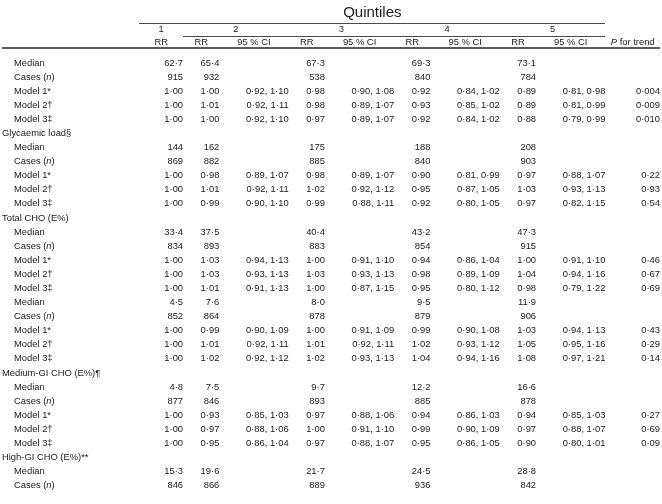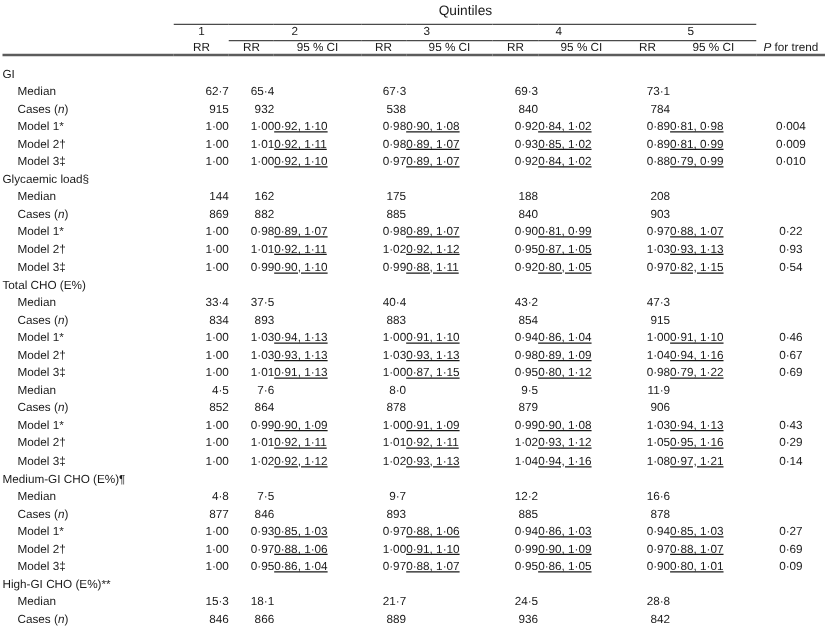--- a/index.html
+++ b/index.html
@@ -41,21 +41,21 @@
   
   col.c-label  { width: 150px; }
   col.c-q1rr   { width: 52px; }
   col.c-rr     { width: 42px; }
   col.c-ci     { width: 78px; }
   col.c-p      { width: 58px; }
 
   
   .hdr-spanner-label {
     text-align: center;
-    font-size: 11px;
+    font-size: 15px;
     padding-bottom: 3px;
   }
   .rule-span-all {
     border-bottom: 1px solid #4a4a4a;
     height: 0;
     font-size: 0;
     line-height: 0;
   }
   tr.row-spanrule td { padding: 0; height: 4px; }
 
@@ -103,25 +103,25 @@
 
   td.num-rr {
     text-align: right;
     padding-right: 14px;
   }
   td.num-q1 {
     text-align: right;
     padding-right: 24px;
   }
   td.num-ci {
+    text-align: right;
     padding-right: 14px;
-    text-decoration: underline;
   }
   td.num-p {
-    text-align: center;
+    text-align: right;
     padding-right: 4px;
   }
   td.num-median-q1 {
     text-align: right;
     padding-right: 24px;
   }
   td.num-median {
     text-align: right;
     padding-right: 14px;
   }
@@ -193,24 +193,20 @@
       </tr>
       <tr class="row-headrule">
         <td colspan="11"></td>
       </tr>
       <tr class="row-headrule-gap">
         <td colspan="11"></td>
       </tr>
     </thead>
     <tbody id="tbody">
         <tr class="data-row">
-          <td class="lbl">GI</td>
-          <td colspan="10"></td>
-        </tr>
-        <tr class="data-row">
           <td class="lbl indent">Median</td>
           <td class="num-median-q1">62·7</td>
           <td class="num-median">65·4</td>
           <td></td>
           <td class="num-median">67·3</td>
           <td></td>
           <td class="num-median">69·3</td>
           <td></td>
           <td class="num-median">73·1</td>
           <td></td>
@@ -540,21 +536,21 @@
           <td class="num-ci">0·80, 1·01</td>
           <td class="num-p">0·09</td>
         </tr>
         <tr class="data-row">
           <td class="lbl">High-GI CHO (E%)<sup>**</sup></td>
           <td colspan="10"></td>
         </tr>
         <tr class="data-row">
           <td class="lbl indent">Median</td>
           <td class="num-median-q1">15·3</td>
-          <td class="num-median">18·1</td>
+          <td class="num-median">19·6</td>
           <td></td>
           <td class="num-median">21·7</td>
           <td></td>
           <td class="num-median">24·5</td>
           <td></td>
           <td class="num-median">28·8</td>
           <td></td>
           <td></td>
         </tr>
         <tr class="data-row">

